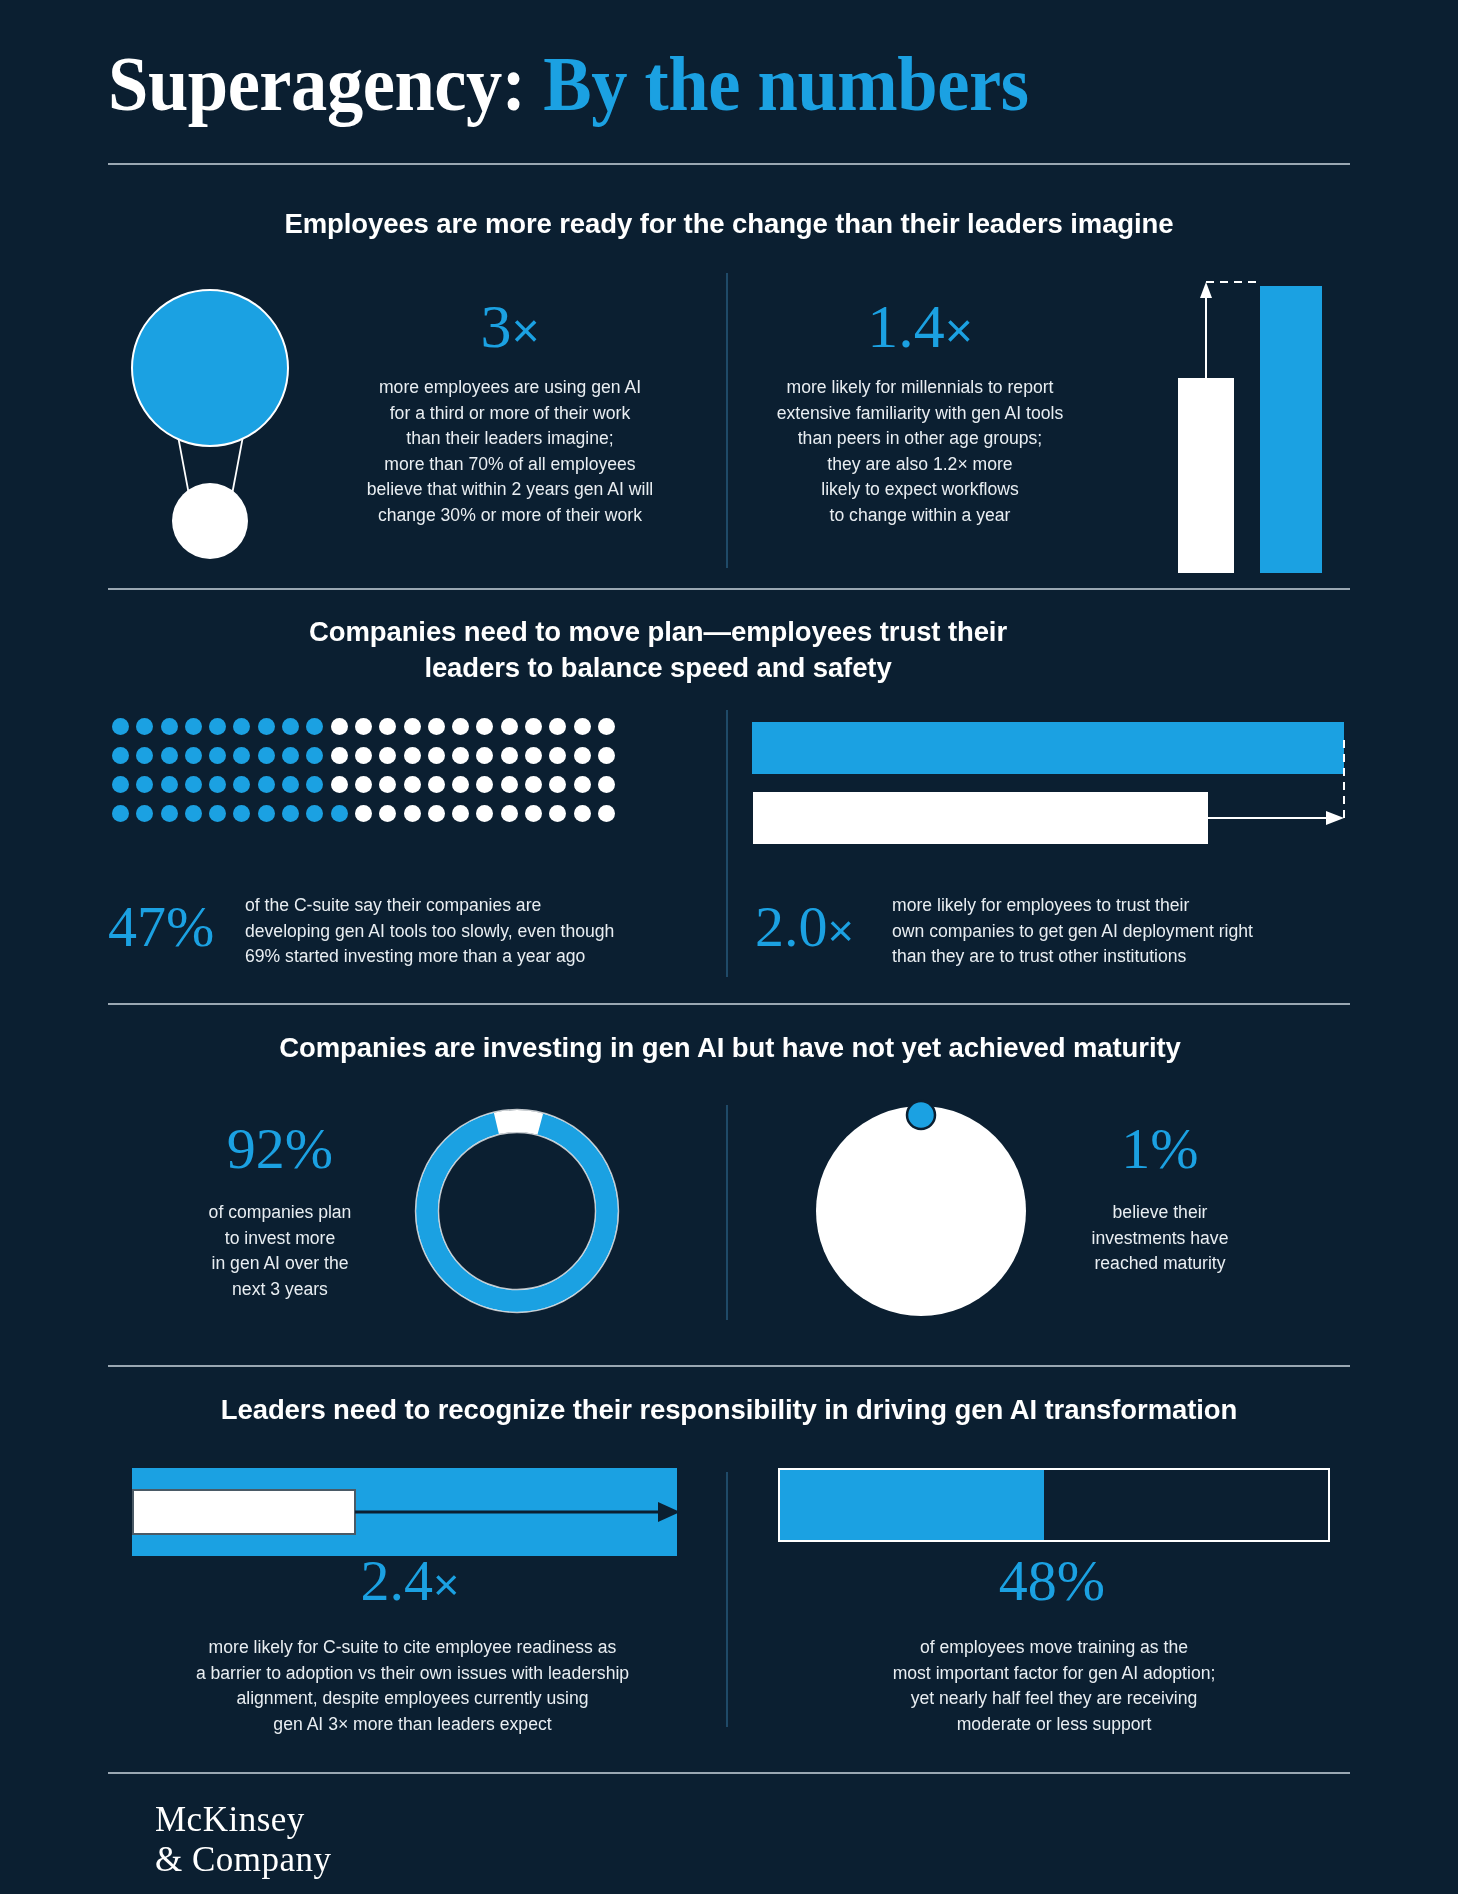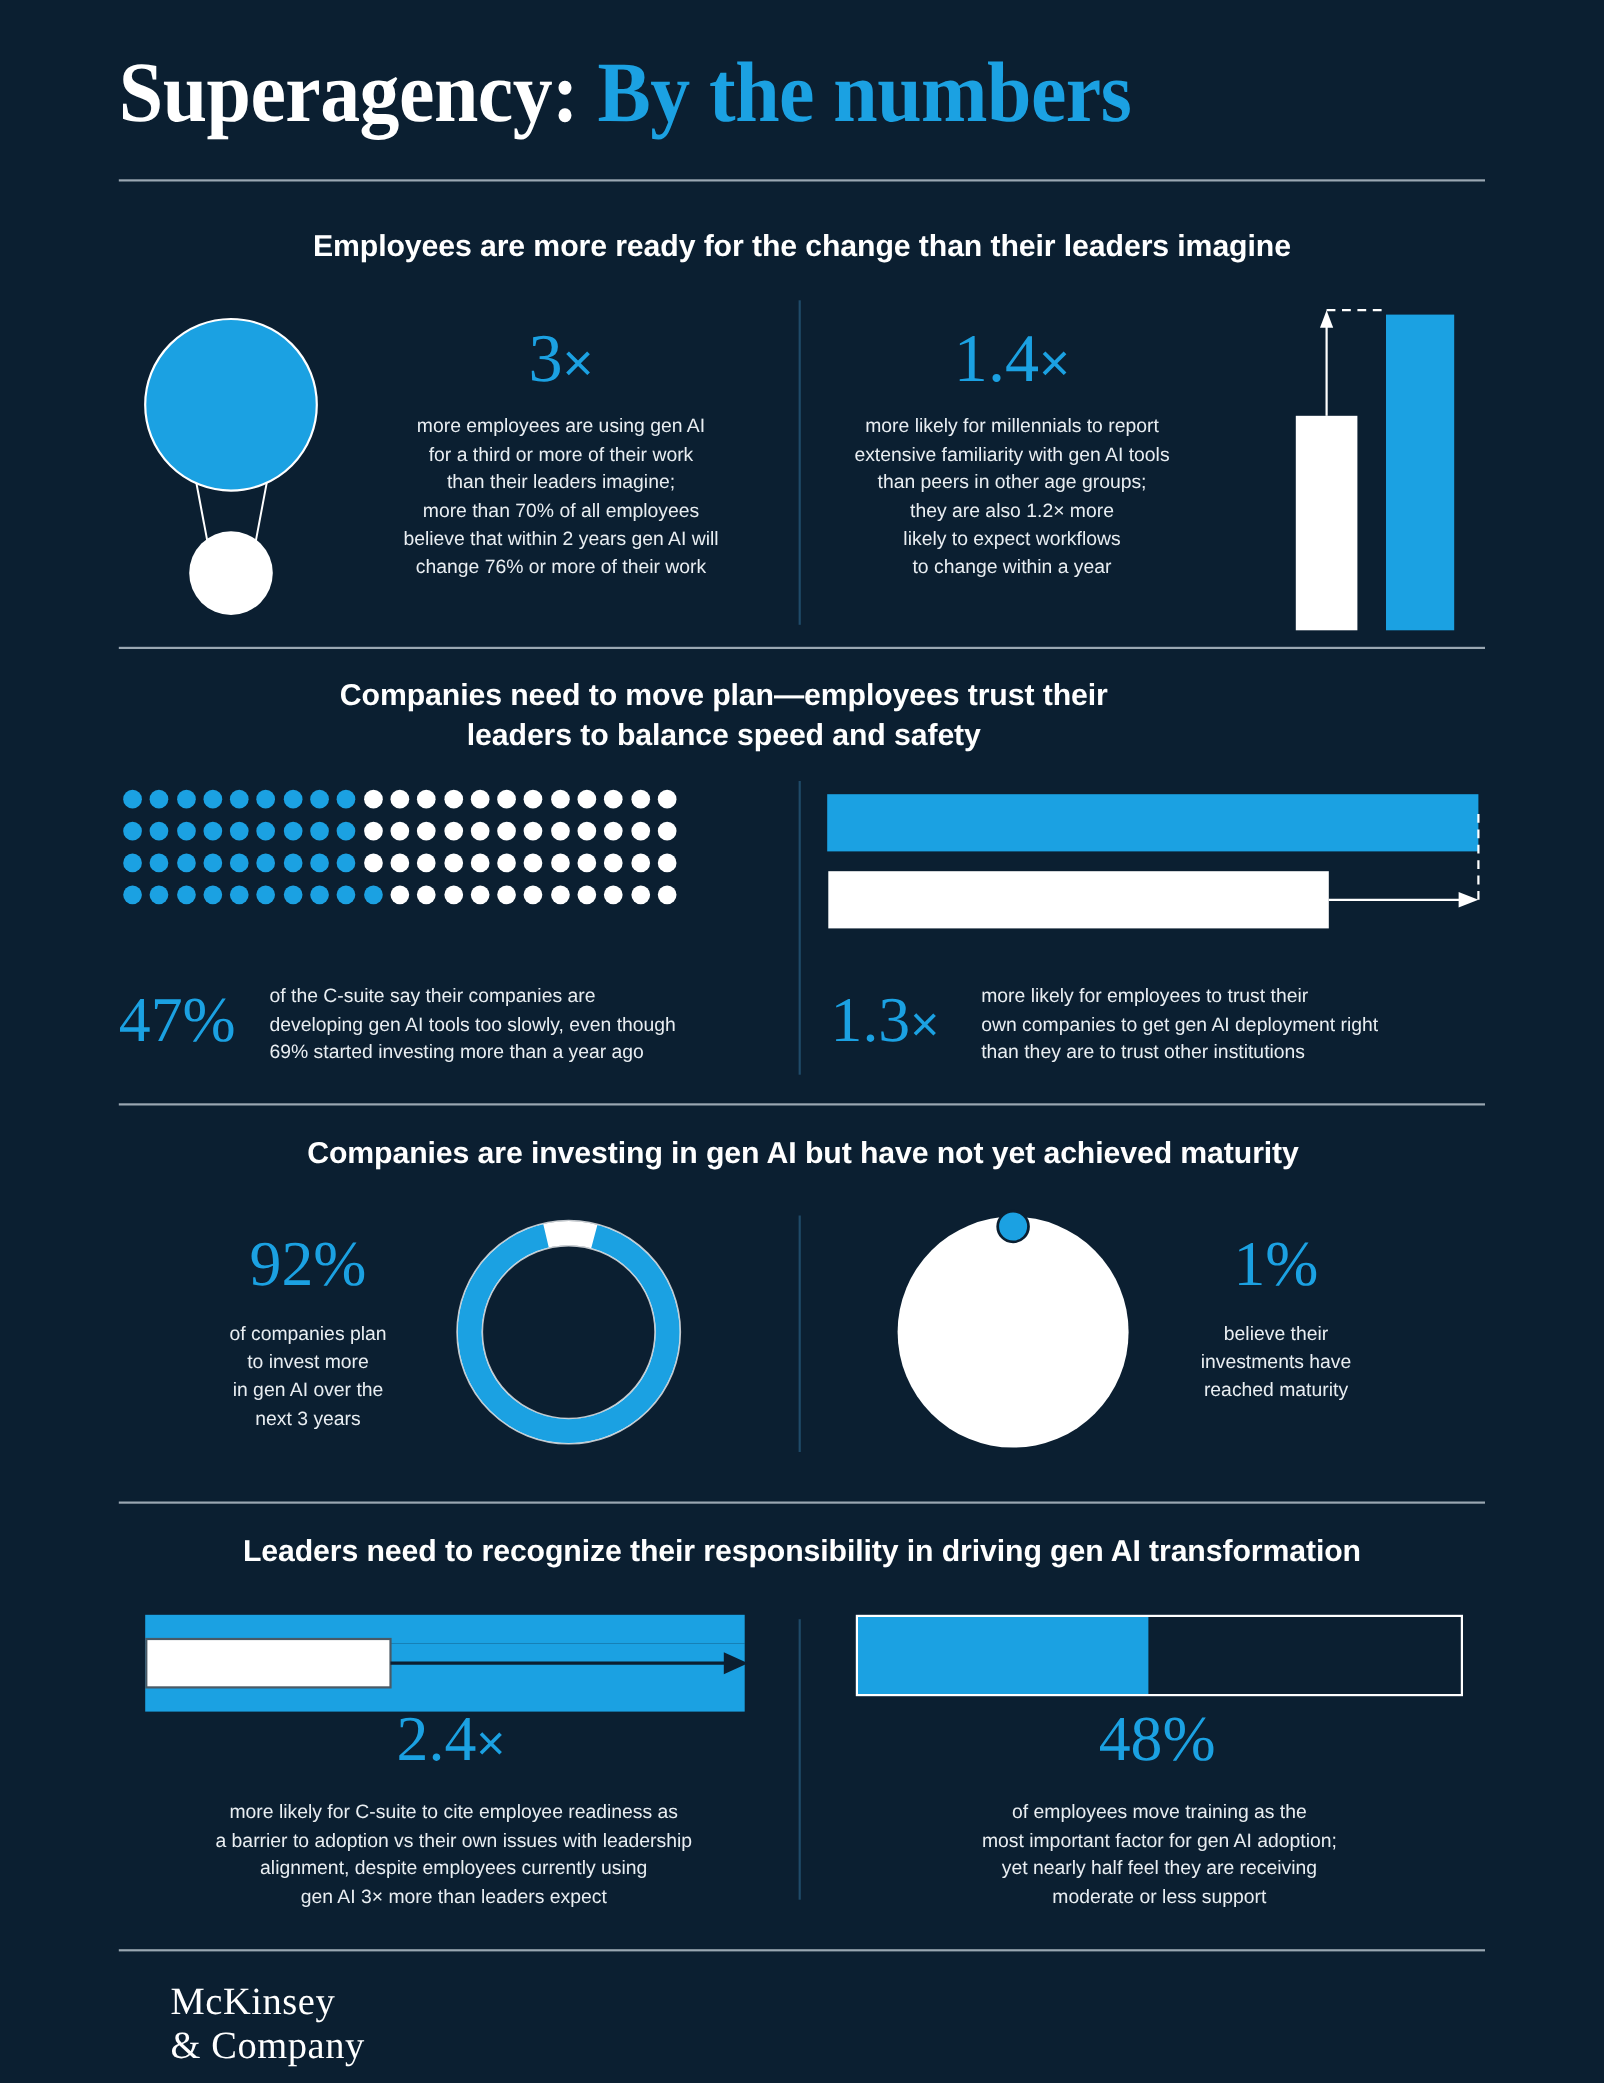--- a/index.html
+++ b/index.html
@@ -105,21 +105,21 @@
   </svg>
 
   <div class="bignum" style="position:absolute;left:345px;top:295px;width:330px;text-align:center;font-size:62px;">
     <span>3</span><span class="x">×</span>
   </div>
   <div class="body-copy" style="position:absolute;left:330px;top:375px;width:360px;white-space:pre-line;">more employees are using gen AI
 for a third or more of their work
 than their leaders imagine;
 more than 70% of all employees
 believe that within 2 years gen AI will
-change 76% or more of their work</div>
+change 30% or more of their work</div>
 
   <div class="vdiv" style="left:726px;top:273px;height:295px;"></div>
 
   <div class="bignum" style="position:absolute;left:720px;top:295px;width:400px;text-align:center;font-size:62px;">
     <span>1.4</span><span class="x">×</span>
   </div>
   <div class="body-copy" style="position:absolute;left:740px;top:375px;width:360px;white-space:pre-line;">more likely for millennials to report
 extensive familiarity with gen AI tools
 than peers in other age groups;
 they are also 1.2× more
@@ -234,21 +234,21 @@
 
   <svg style="position:absolute;left:752px;top:716px;" width="600" height="130" viewBox="0 0 600 130">
     <rect x="0" y="6" width="592" height="52" fill="#1ba1e2"></rect>
     <rect x="1" y="76" width="455" height="52" fill="#ffffff"></rect>
     <path d="M 456 102 L 578 102" stroke="#ffffff" stroke-width="2" fill="none"></path>
     <path d="M 592 102 L 574 95 L 574 109 Z" fill="#ffffff"></path>
     <path d="M 592 102 L 592 20" stroke="#ffffff" stroke-width="2" stroke-dasharray="8 6" fill="none"></path>
   </svg>
 
   <div class="bignum" style="position:absolute;left:755px;top:898px;font-size:58px;">
-    <span>1.3</span><span class="x">×</span>
+    <span>2.0</span><span class="x">×</span>
   </div>
   <div class="body-copy left" style="position:absolute;left:892px;top:893px;width:462px;white-space:pre-line;">more likely for employees to trust their
 own companies to get gen AI deployment right
 than they are to trust other institutions</div>
 
   <div class="rule" style="left:108px;top:1003px;width:1242px;"></div>
 
   <div class="sec-head" style="left:180px;top:1030px;width:1100px;">Companies are investing in gen AI but have not yet achieved maturity</div>
 
   <div class="bignum" style="position:absolute;left:170px;top:1120px;width:220px;text-align:center;font-size:58px;">92%</div>

